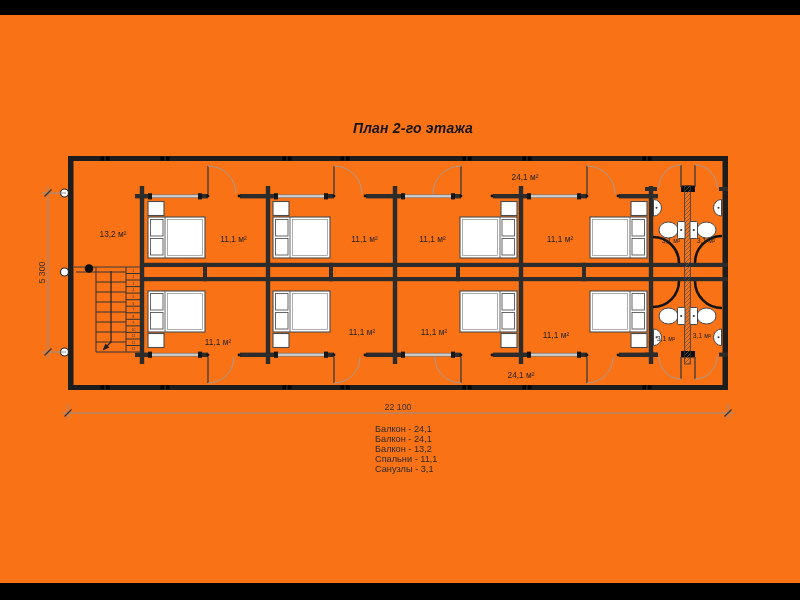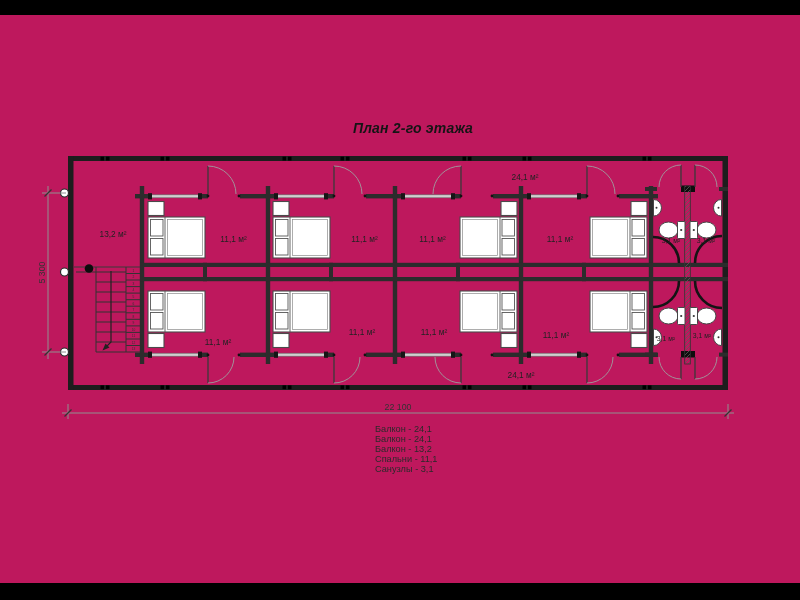--- a/index.html
+++ b/index.html
@@ -1,16 +1,16 @@
 <!DOCTYPE html>
 <html><head>
 <meta charset="utf-8">
 <style>
   html,body{margin:0;padding:0;background:#000;}
-  .stage{position:relative;width:800px;height:600px;margin:0 auto;background:#be185d;overflow:hidden;
+  .stage{position:relative;width:800px;height:600px;margin:0 auto;background:#f97316;overflow:hidden;
          font-family:"Liberation Sans", sans-serif;}
   .bar{position:absolute;left:0;width:800px;background:#000;}
   .bar.top{top:0;height:15px;}
   .bar.bottom{top:583px;height:17px;}
   svg{position:absolute;left:0;top:0;}
   text{font-family:"Liberation Sans", sans-serif;fill:#222;}
   .rlabel{font-size:8.3px;}
   .blabel{font-size:6.8px;}
   .dimtext{font-size:8.8px;fill:#333;}
   .legtext{font-size:9.2px;fill:#2a2a2a;}

